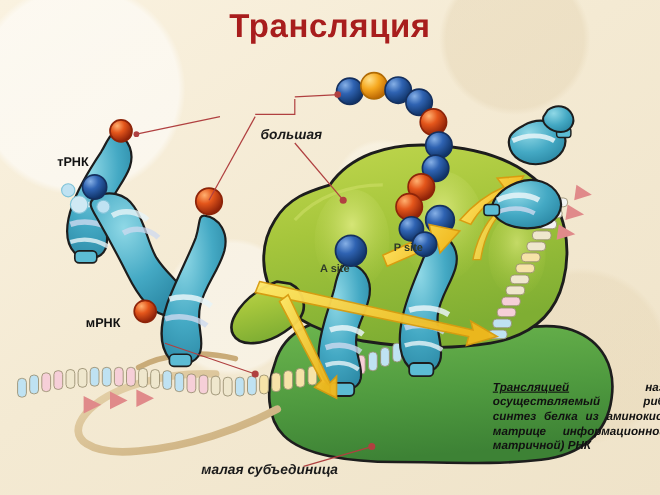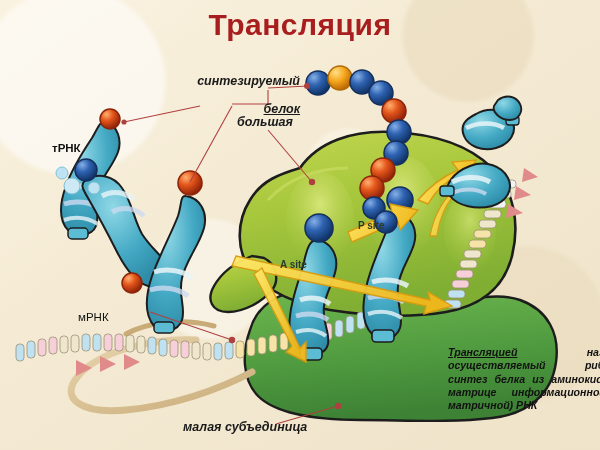--- a/index.html
+++ b/index.html
@@ -25,24 +25,24 @@
   .title{
     left:0;right:0;top:8px;text-align:center;
     font-size:30px;font-weight:bold;color:#a81d1d;
     letter-spacing:.5px;
   }
   .ital{font-style:italic;font-weight:bold;color:#1a1a1a;}
   .lab-prot{left:180px;top:60px;font-size:12.5px;text-align:right;width:120px;}
   .lab-amin{left:126px;top:93px;font-size:12.5px;}
   .lab-big {left:223px;top:101px;font-size:12.5px;width:92px;}
   .lab-trna{left:52px;top:142px;font-size:11.5px;font-weight:bold;font-style:normal;color:#111;}
-  .lab-mrna{left:78px;top:311px;font-size:11.5px;font-weight:normal;font-style:normal;color:#111;}
+  .lab-mrna{left:78px;top:288px;font-size:11.5px;font-weight:bold;font-style:normal;color:#111;}
   .lab-small{left:183px;top:420px;font-size:12.5px;}
   .site{position:absolute;font-size:10px;color:#2f3b2a;font-weight:bold;}
-  .lab-asite{left:280px;top:239px;margin-top:20px;}
+  .lab-asite{left:291px;top:239px;}
   .lab-psite{left:358px;top:220px;}
   .ul{text-decoration:underline;text-decoration-thickness:1px;}
 
   .defbox{
     position:absolute;left:400px;top:346px;width:196px;
     font-size:10.6px;line-height:1.26;
     font-style:italic;font-weight:bold;color:#111;
     text-align:justify;
     margin-left:48px;
   }
@@ -353,24 +353,20 @@
     <g fill="#b04040">
       <circle cx="312" cy="182" r="3.2"></circle>
       <circle cx="232" cy="340" r="3.2"></circle>
       <circle cx="338" cy="406" r="3.2"></circle>
       <circle cx="124" cy="122" r="2.6"></circle>
     </g>
   </svg>
 
   <h1 class="lbl title">Трансляция</h1>
 
-  <div class="lbl lab-prot ital">
-    <span>синтезируемый</span><br>
-    <span class="ul">белок</span>
-  </div>
 
 
   <div class="lbl lab-big ital">
     <span>большая</span><br>
   </div>
 
   <div class="lbl lab-trna">тРНК</div>
   <div class="lbl lab-mrna">мРНК</div>
   <div class="lbl lab-small ital">малая субъединица</div>
 

